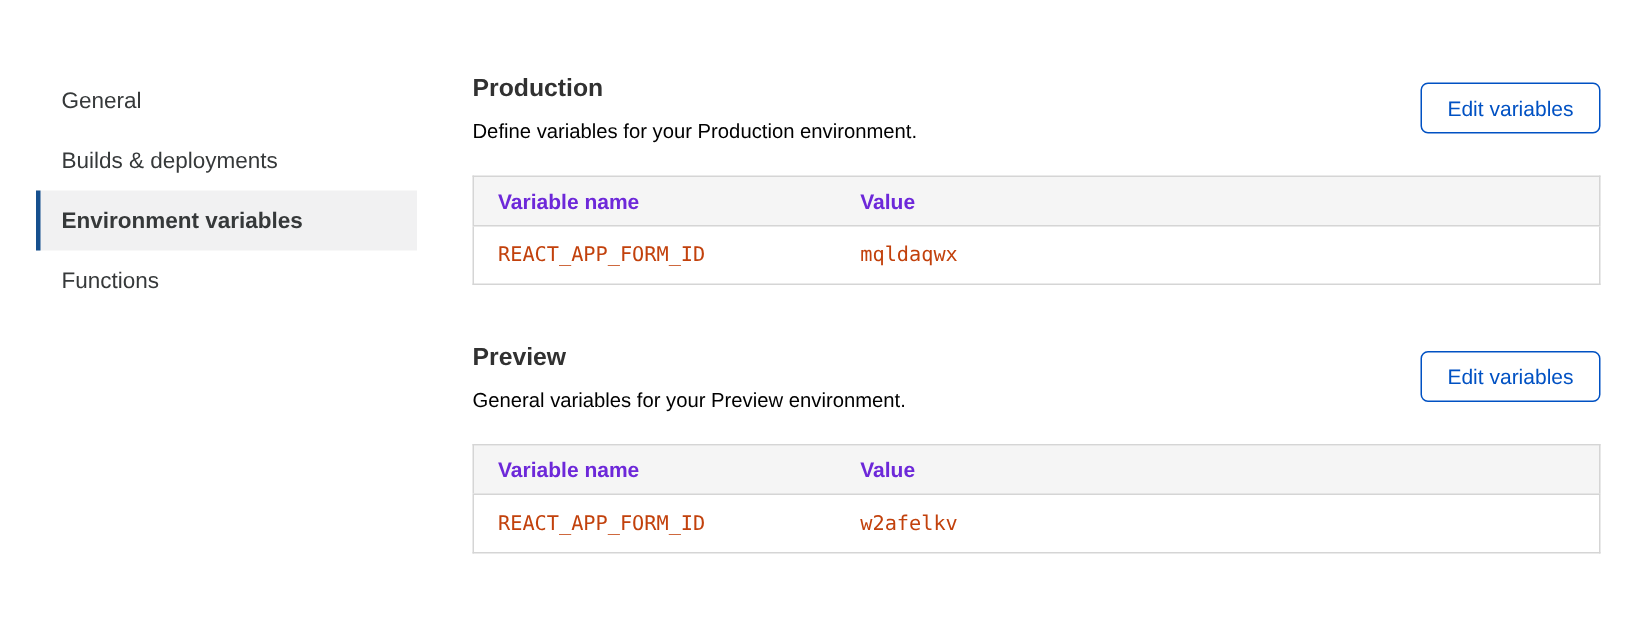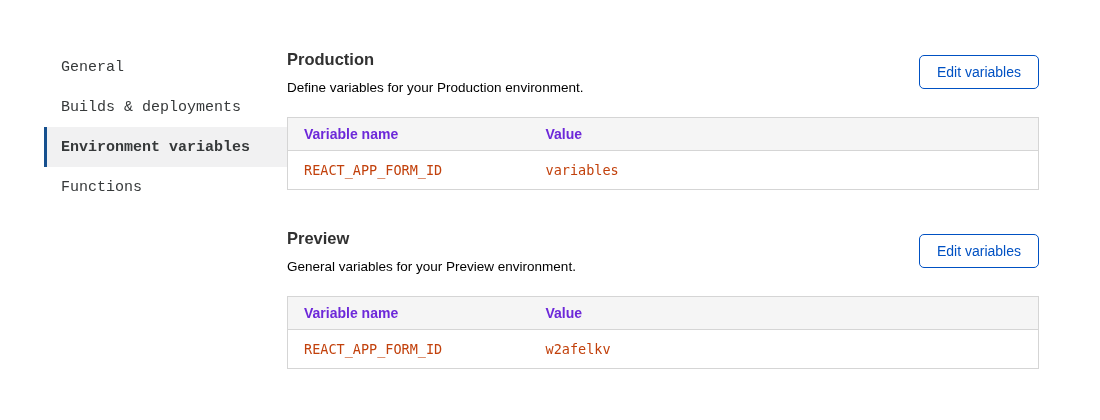--- a/index.html
+++ b/index.html
@@ -8,23 +8,22 @@
     background: #ffffff;
     font-family: "Liberation Sans", sans-serif;
     color: #36393a;
     overflow: hidden;
   }
   .app { position: relative; width: 1100px; height: 420px; }
 
   
   .sidebar {
     position: absolute;
-    left: 44px; top: 47px;
+    left: 24px; top: 47px;
     width: 254px;
-    font-family: Liberation Mono, monospace;
   }
   .side-item {
     display: flex;
     align-items: center;
     height: 40px;
     padding-left: 14px;
     font-size: 15px;
     border-left: 3px solid transparent;
     color: #36393a;
     cursor: pointer;
@@ -32,21 +31,21 @@
   }
   .side-item.selected {
     background: #f1f1f2;
     border-left: 3px solid #16508e;
     font-weight: 700;
   }
 
   
   .content {
     position: absolute;
-    left: 287px; top: 47px;
+    left: 315px; top: 47px;
     width: 752px;
   }
   .env-section + .env-section { margin-top: 36px; }
 
   .section-head {
     display: flex;
     justify-content: space-between;
     align-items: center;
   }
   .head-text h2 {
@@ -123,21 +122,21 @@
       <table class="vars">
         <thead>
           <tr>
             <th class="col-name">Variable name</th>
             <th>Value</th>
           </tr>
         </thead>
         <tbody>
           <tr>
             <td>REACT_APP_FORM_ID</td>
-            <td>variables</td>
+            <td>mqldaqwx</td>
           </tr>
         </tbody>
       </table>
     </section>
 
     <section class="env-section">
       <div class="section-head">
         <div class="head-text">
           <h2>Preview</h2>
           <p>General variables for your Preview environment.</p>

